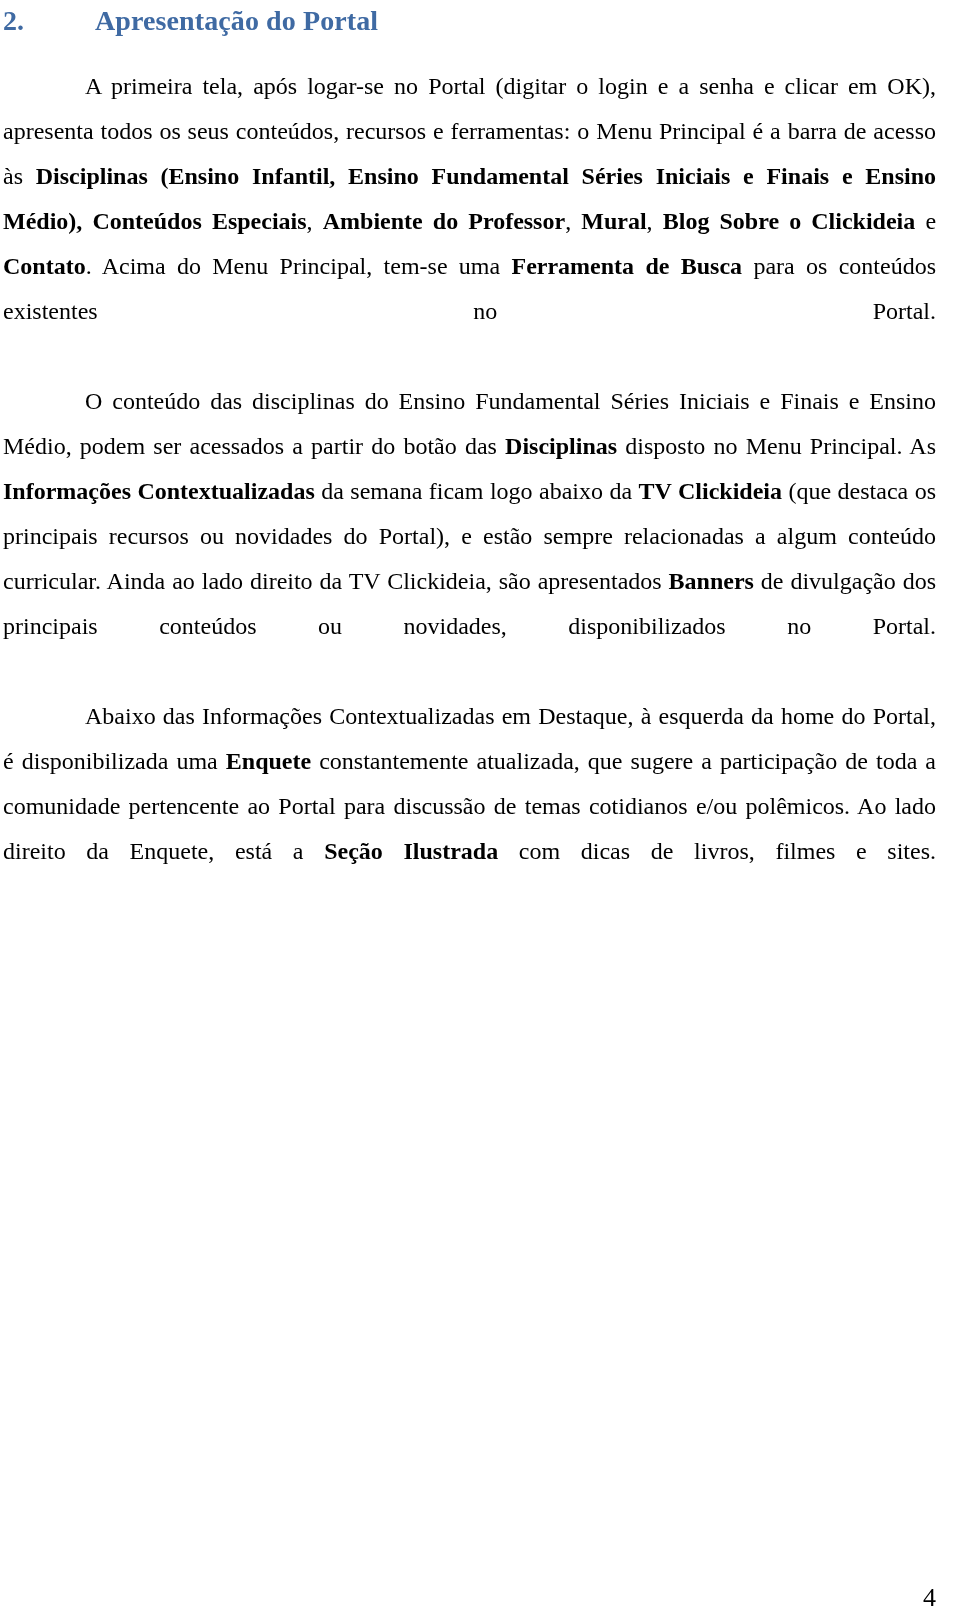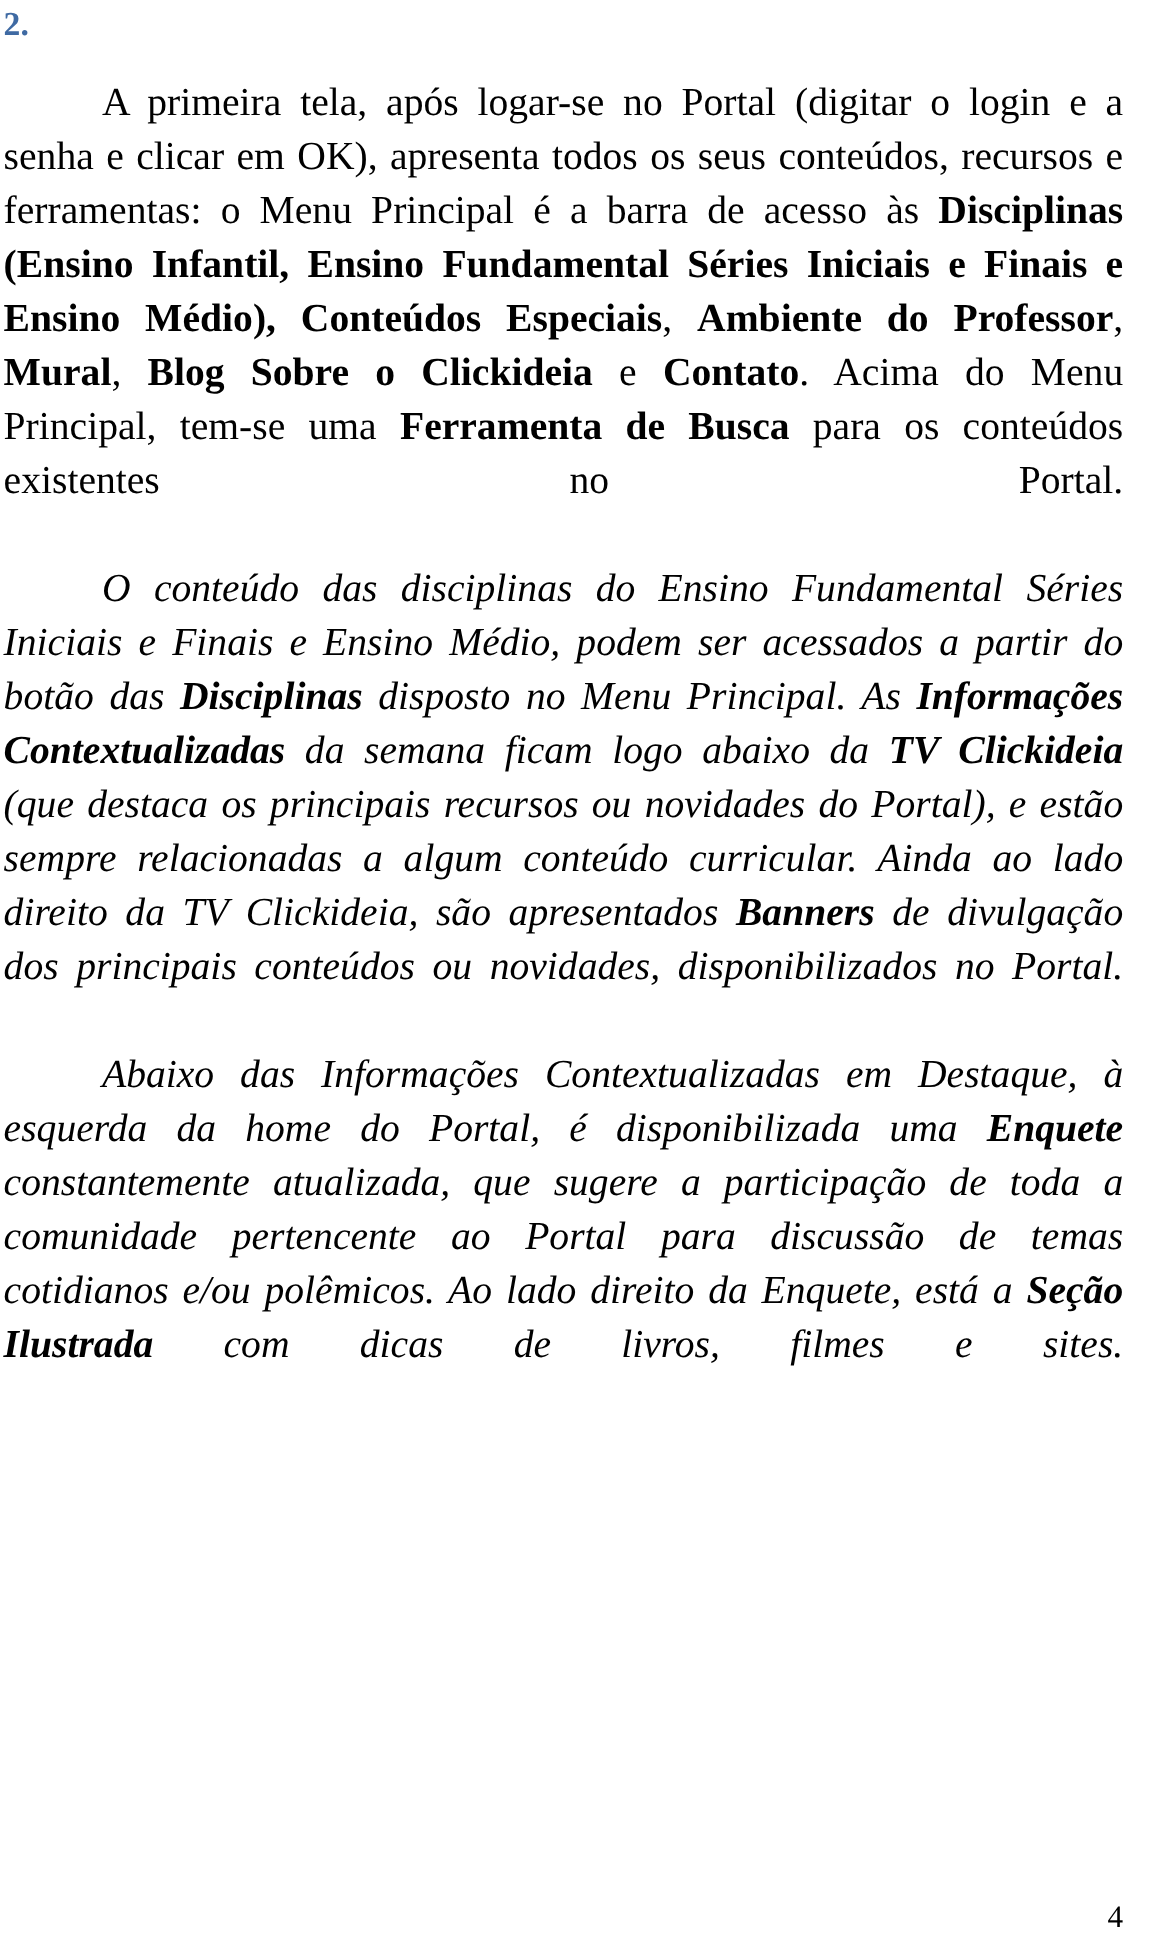--- a/index.html
+++ b/index.html
@@ -49,31 +49,30 @@
   .section-heading .sec-title {
     display: inline-block;
   }
 
   
   .body-block {
     margin-top: 24px;
   }
   p.para {
     margin: 0;
-    font-size: 33px;
+    font-size: 24px;
     line-height: 45px;
     text-align: justify;
     text-justify: inter-word;
     text-indent: 82px;
     hyphens: none;
     word-spacing: 0px;
   }
   p.para + p.para {
     margin-top: 0;
-    font-style: italic;
   }
   p.para b,
   p.para strong {
     font-weight: bold;
   }
 
   
   p.para::after {
     content: "";
     display: inline-block;
@@ -91,20 +90,21 @@
     font-family: "Liberation Serif", "DejaVu Serif", serif;
   }
 </style>
 </head>
 <body>
 
 <div class="page">
 
   <h2 class="section-heading" style="color: rgb(63, 106, 163);">
     <span class="sec-number">2.</span>
+    <span class="sec-title">Apresentação do Portal</span>
   </h2>
 
   <div class="body-block">
     <p class="para"><span>A primeira tela, após logar-se no Portal (digitar o login e a senha e clicar em OK), apresenta todos os seus conteúdos, recursos e ferramentas: o Menu Principal é a barra de acesso às </span><b>Disciplinas (Ensino Infantil, Ensino Fundamental Séries Iniciais e Finais e Ensino Médio), Conteúdos Especiais</b><span>, </span><b>Ambiente do Professor</b><span>, </span><b>Mural</b><span>, </span><b>Blog Sobre o Clickideia</b><span> e </span><b>Contato</b><span>. Acima do Menu Principal, tem-se uma </span><b>Ferramenta de Busca</b><span> para os conteúdos existentes no Portal.</span></p>
     <p class="para"><span>O conteúdo das disciplinas do Ensino Fundamental Séries Iniciais e Finais e Ensino Médio, podem ser acessados a partir do botão das </span><b>Disciplinas</b><span> disposto no Menu Principal. As </span><b>Informações Contextualizadas</b><span> da semana ficam logo abaixo da </span><b>TV Clickideia</b><span> (que destaca os principais recursos ou novidades do Portal), e estão sempre relacionadas a algum conteúdo curricular. Ainda ao lado direito da TV Clickideia, são apresentados </span><b>Banners</b><span> de divulgação dos principais conteúdos ou novidades, disponibilizados no Portal.</span></p>
     <p class="para"><span>Abaixo das Informações Contextualizadas em Destaque, à esquerda da home do Portal, é disponibilizada uma </span><b>Enquete</b><span> constantemente atualizada, que sugere a participação de toda a comunidade pertencente ao Portal para discussão de temas cotidianos e/ou polêmicos. Ao lado direito da Enquete, está a </span><b>Seção Ilustrada</b><span> com dicas de livros, filmes e sites.</span></p>
   </div>
 
   <div class="page-number">4</div>
 

